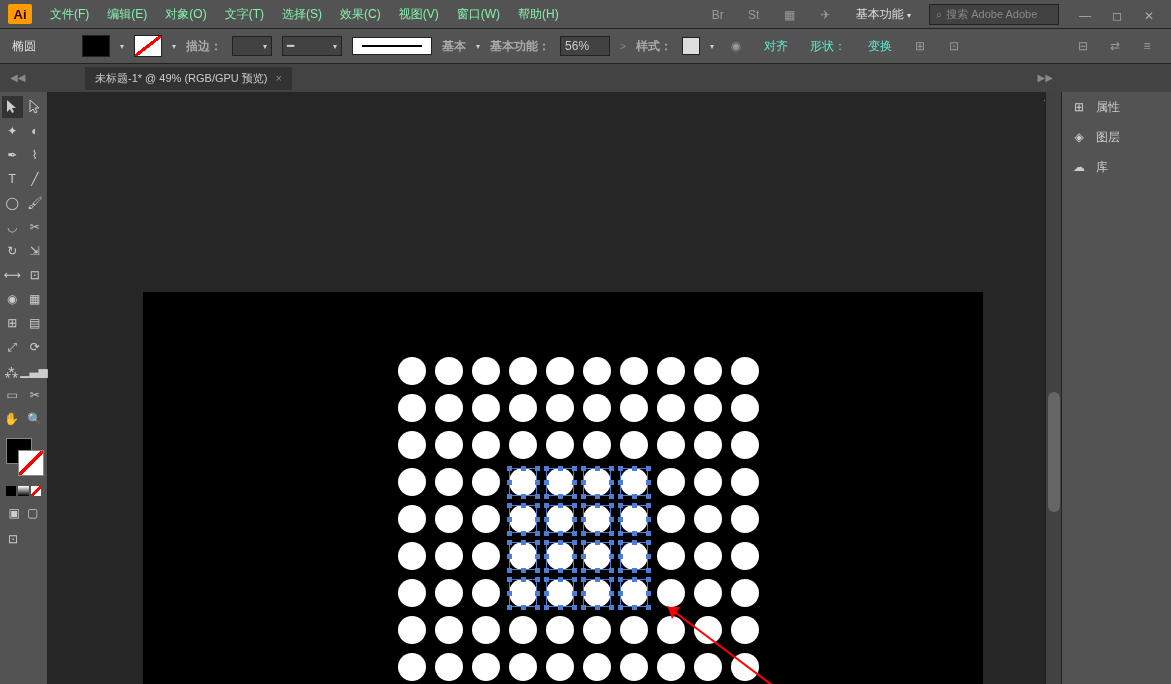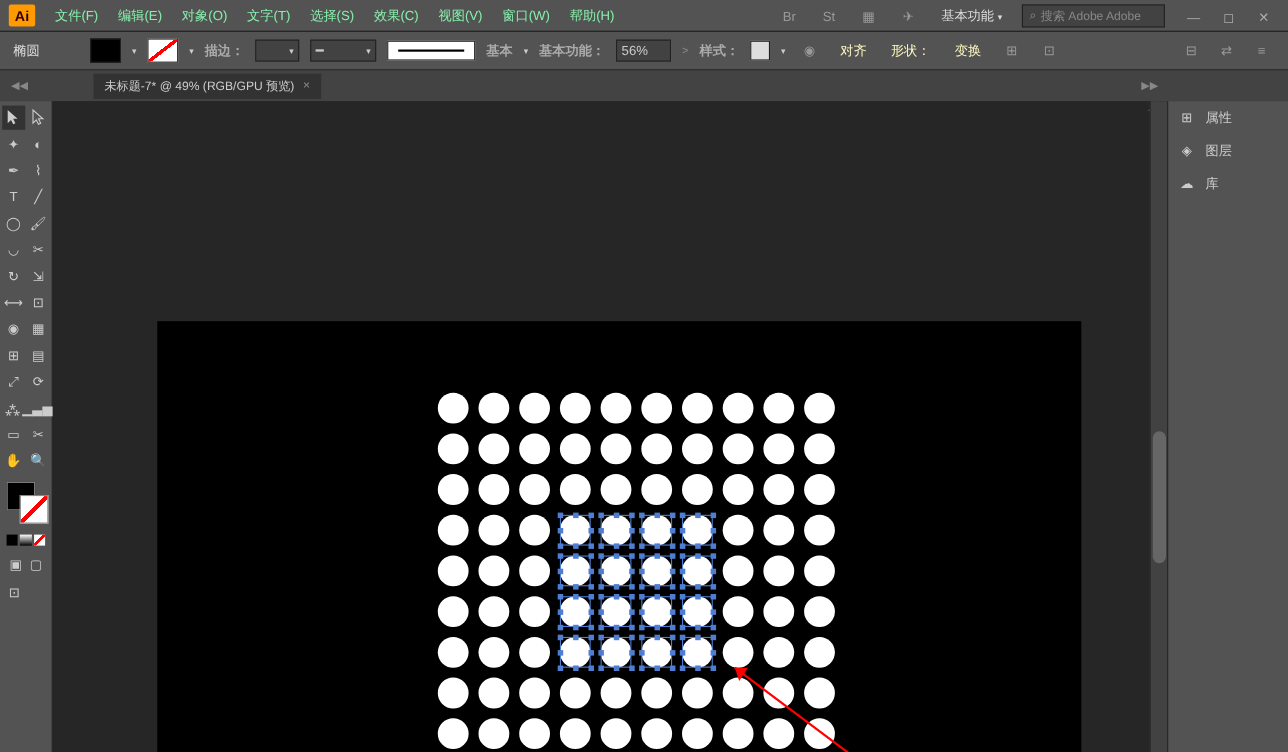--- a/index.html
+++ b/index.html
@@ -19,21 +19,21 @@
     .shape-label { color: #ddd; min-width: 60px; }
     .color-swatch { width: 28px; height: 22px; border: 1px solid #222; display: inline-block; }
     .fill-swatch { background: #000; }
     .stroke-swatch { background: #fff; position: relative; }
     .stroke-swatch::after { content: ''; position: absolute; top: 0; left: 0; right: 0; bottom: 0; background: linear-gradient(to bottom right, transparent 45%, red 45%, red 55%, transparent 55%); }
     .ctrl-label { color: #aaa; font-weight: bold; }
     .dropdown { background: #424242; border: 1px solid #222; padding: 2px 4px; color: #ccc; min-width: 20px; display: flex; align-items: center; }
     .dropdown-arrow { margin-left: auto; font-size: 8px; }
     .brush-preview { width: 80px; height: 18px; background: #fff; border: 1px solid #222; display: flex; align-items: center; justify-content: center; }
     .brush-line { width: 60px; height: 2px; background: #000; }
-    .ctrl-btn { color: #fef9c3; padding: 2px 6px; cursor: pointer; }
+    .ctrl-btn { color: #5eead4; padding: 2px 6px; cursor: pointer; }
     
     .tab-bar { height: 28px; background: #434343; display: flex; align-items: center; padding-left: 85px; }
     .doc-tab { background: #323232; padding: 4px 10px; color: #ccc; display: flex; align-items: center; gap: 8px; font-size: 11px; }
     .tab-close { color: #888; cursor: pointer; }
     .collapse-toggle { position: absolute; left: 10px; top: 72px; color: #888; font-size: 10px; }
     
     .main-area { display: flex; height: calc(100% - 92px); }
     
     .toolbox { width: 48px; background: #535353; border-right: 1px solid #222; padding: 4px 2px; }
     .tool-row { display: flex; gap: 2px; margin-bottom: 2px; }
@@ -130,21 +130,21 @@
     <span class="header-icon">⊟</span>
     <span class="header-icon">⇄</span>
     <span class="header-icon">≡</span>
   </div>
 </div>
 
 <div class="collapse-toggle">◀◀</div>
 
 <div class="tab-bar">
   <div class="doc-tab">
-    <span>未标题-7* @ 49% (RGB/GPU 预览)</span>
+    <span>未标题-1* @ 49% (RGB/GPU 预览)</span>
     <span class="tab-close">×</span>
   </div>
 </div>
 
 <div class="main-area">
   <div class="toolbox">
     <div class="tool-row">
       <div class="tool-btn active">
           <svg viewBox="0 0 16 16">
             <path fill="#ccc" d="M3 1l0 12 3-3 2 4 2-1-2-4 4 0z"></path>

